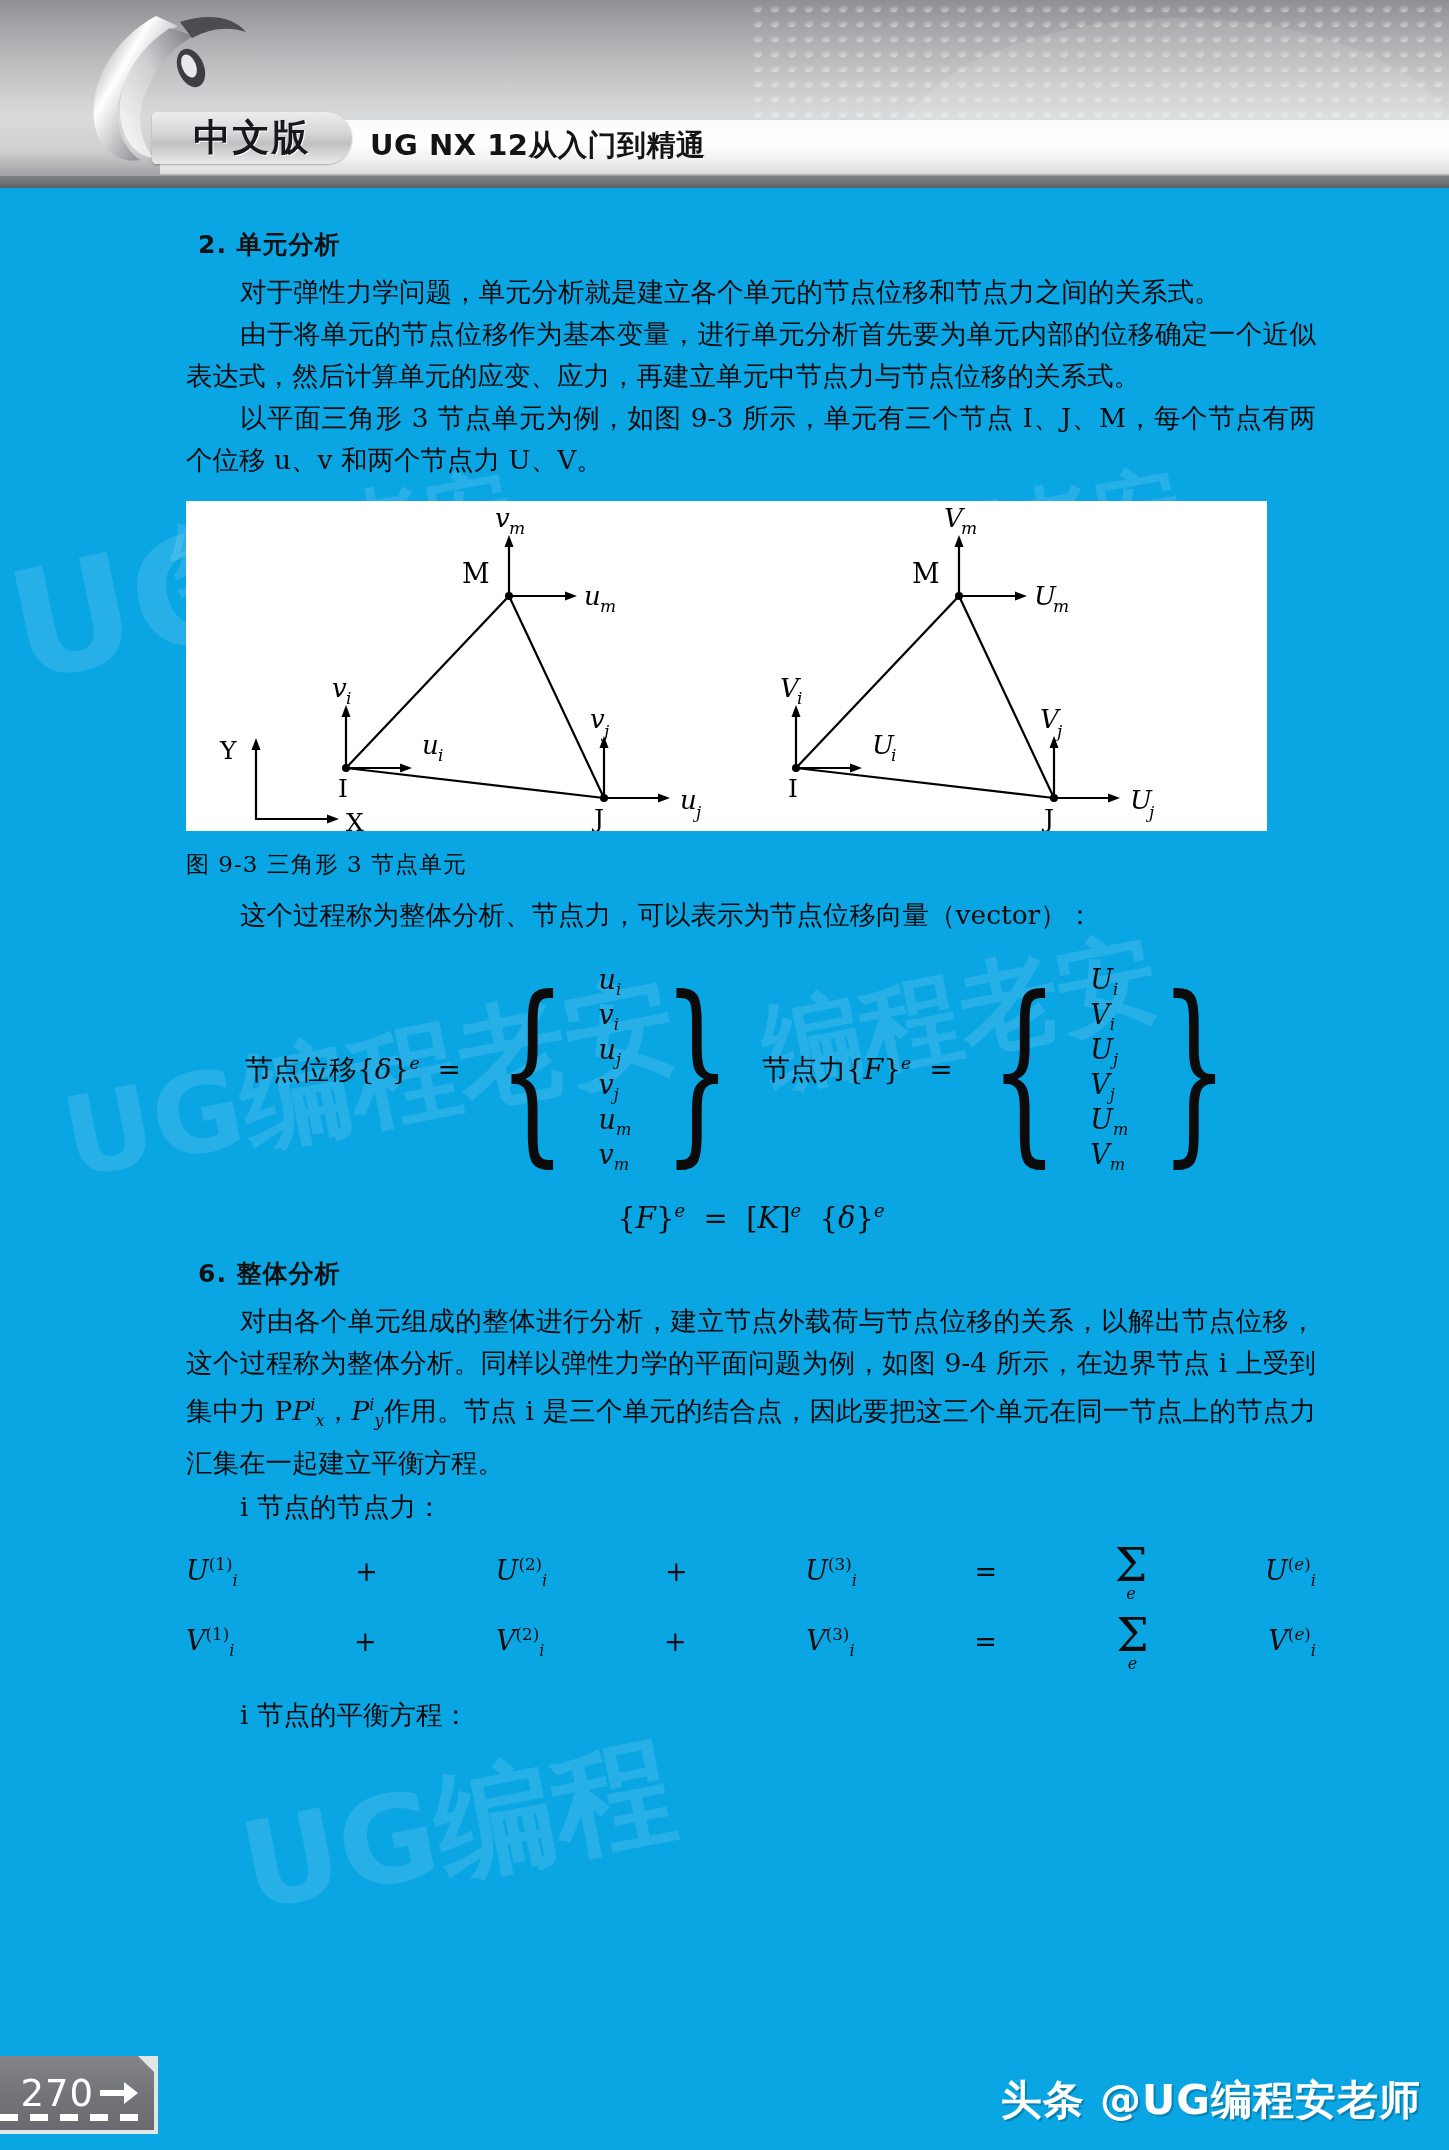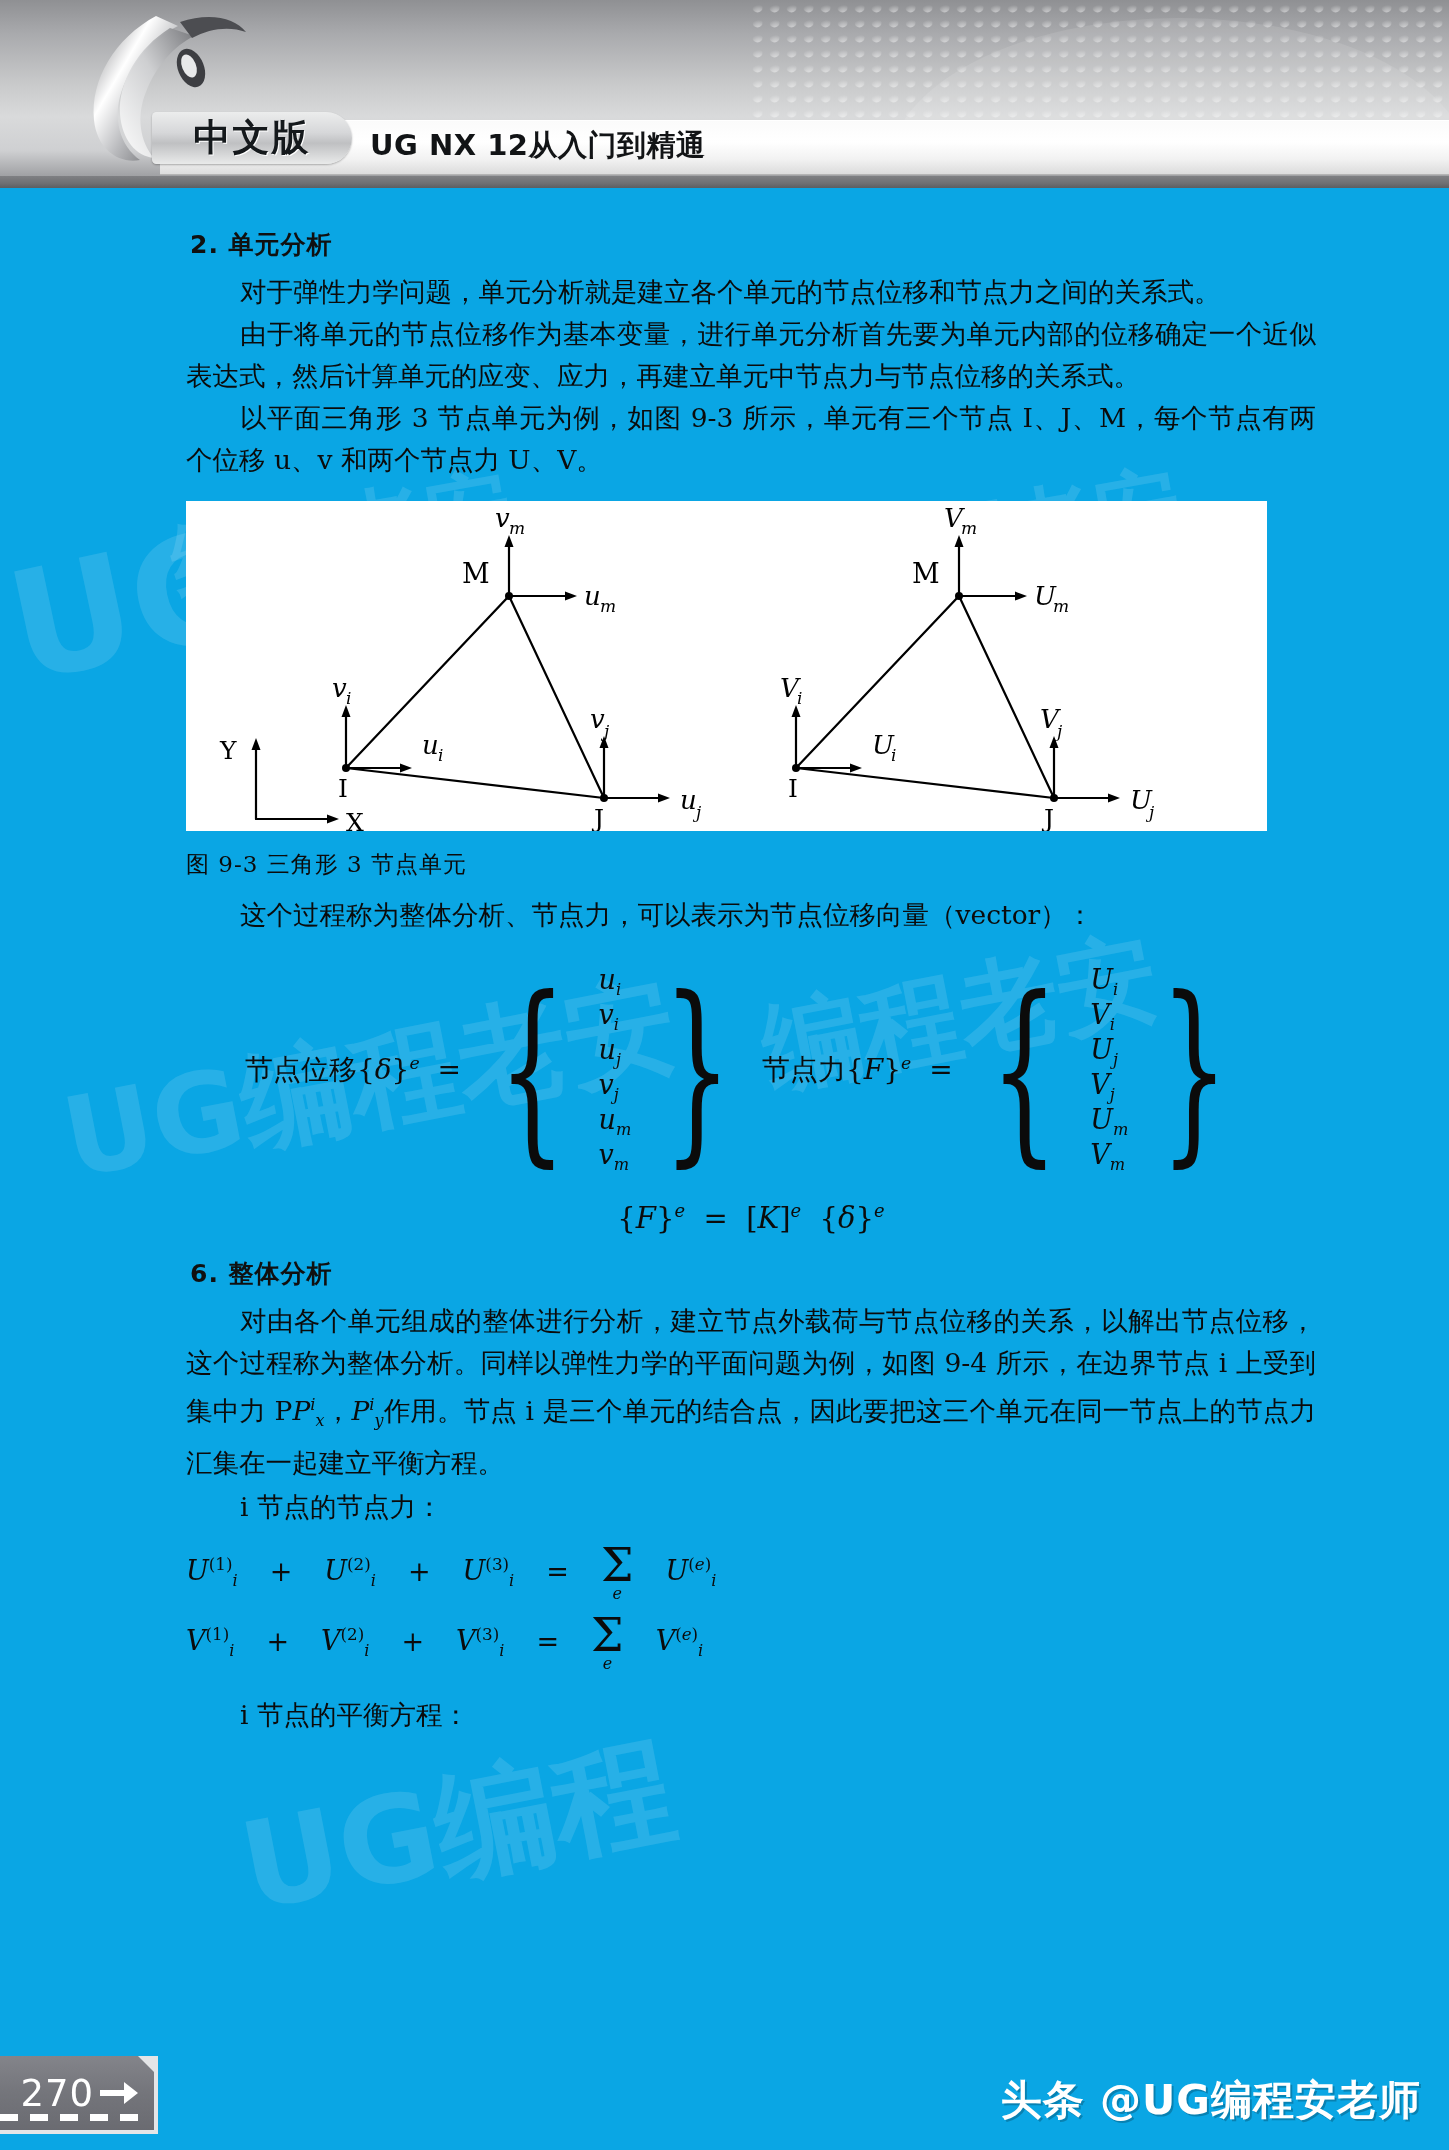--- a/index.html
+++ b/index.html
@@ -86,21 +86,21 @@
   }
 
   
   #content {
     position: absolute; left: 186px; top: 40px;
     width: 1130px;
   }
   .h-num {
     font-family: "DejaVu Sans", sans-serif;
     font-size: 25px; font-weight: bold; color: #101010;
-    margin: 0 0 10px 4px;
+    margin: 0 0 10px 12px;
     letter-spacing: 1px;
   }
   .para {
     font-family: "DejaVu Serif", serif;
     font-size: 26.5px; color: #0b0b0b;
     line-height: 42px;
     text-align: justify;
     margin: 0;
   }
   .indent { text-indent: 54px; }
@@ -147,21 +147,21 @@
   }
   .vec-col > div { line-height: 1; }
 
   .eq-center {
     text-align: center;
     font-family: "DejaVu Serif", serif;
     font-size: 29px; color: #0b0b0b;
   }
 
   .sum-eq {
-    display: flex; align-items: center; justify-content: flex-start;
+    display: flex; align-items: center; justify-content: space-between;
     font-family: "DejaVu Serif", serif;
     font-size: 27px; color: #0b0b0b;
     gap: 32px;
   }
   .sigma-wrap {
     display: inline-flex; flex-direction: column; align-items: center;
     line-height: 1;
   }
   .sigma { font-size: 46px; font-family: "DejaVu Serif", serif; }
   .sigma-sub { font-size: 16px; font-style: italic; margin-top: -2px; }

